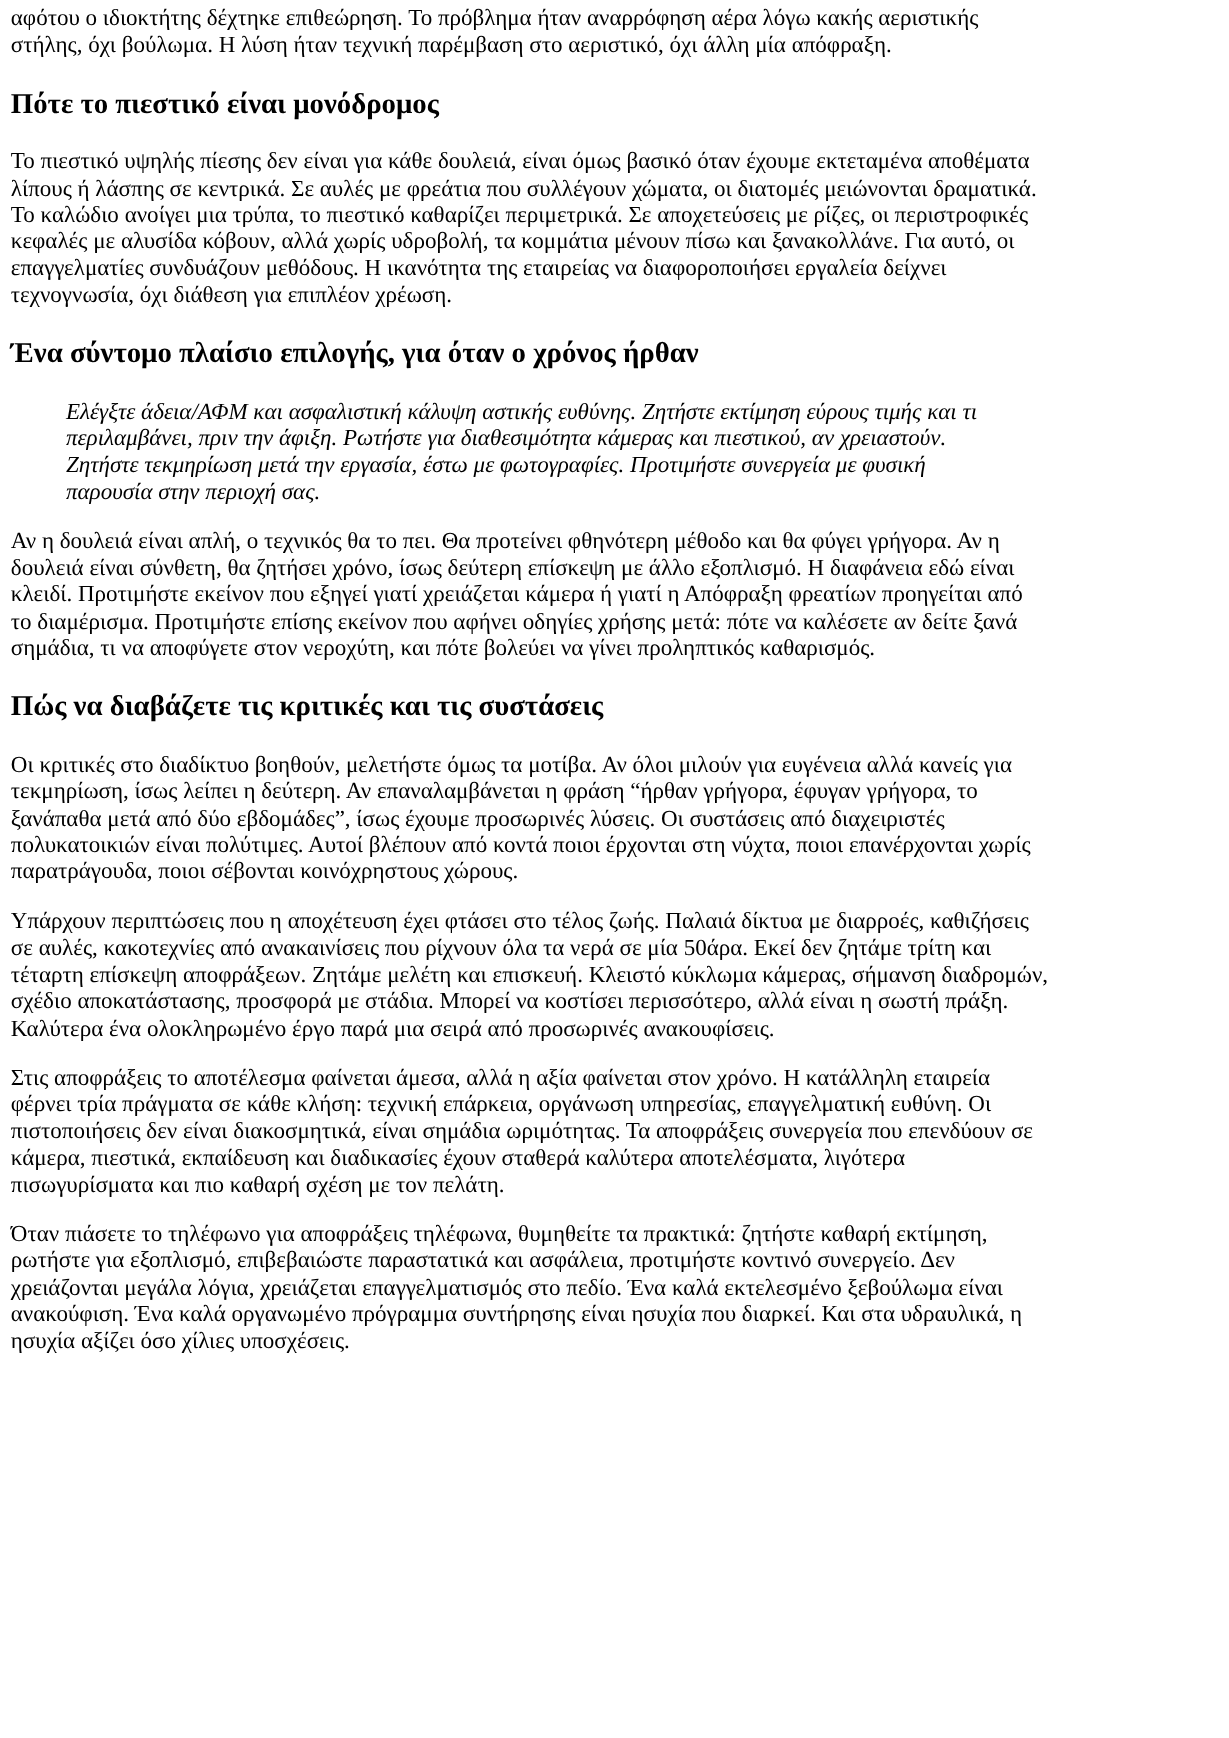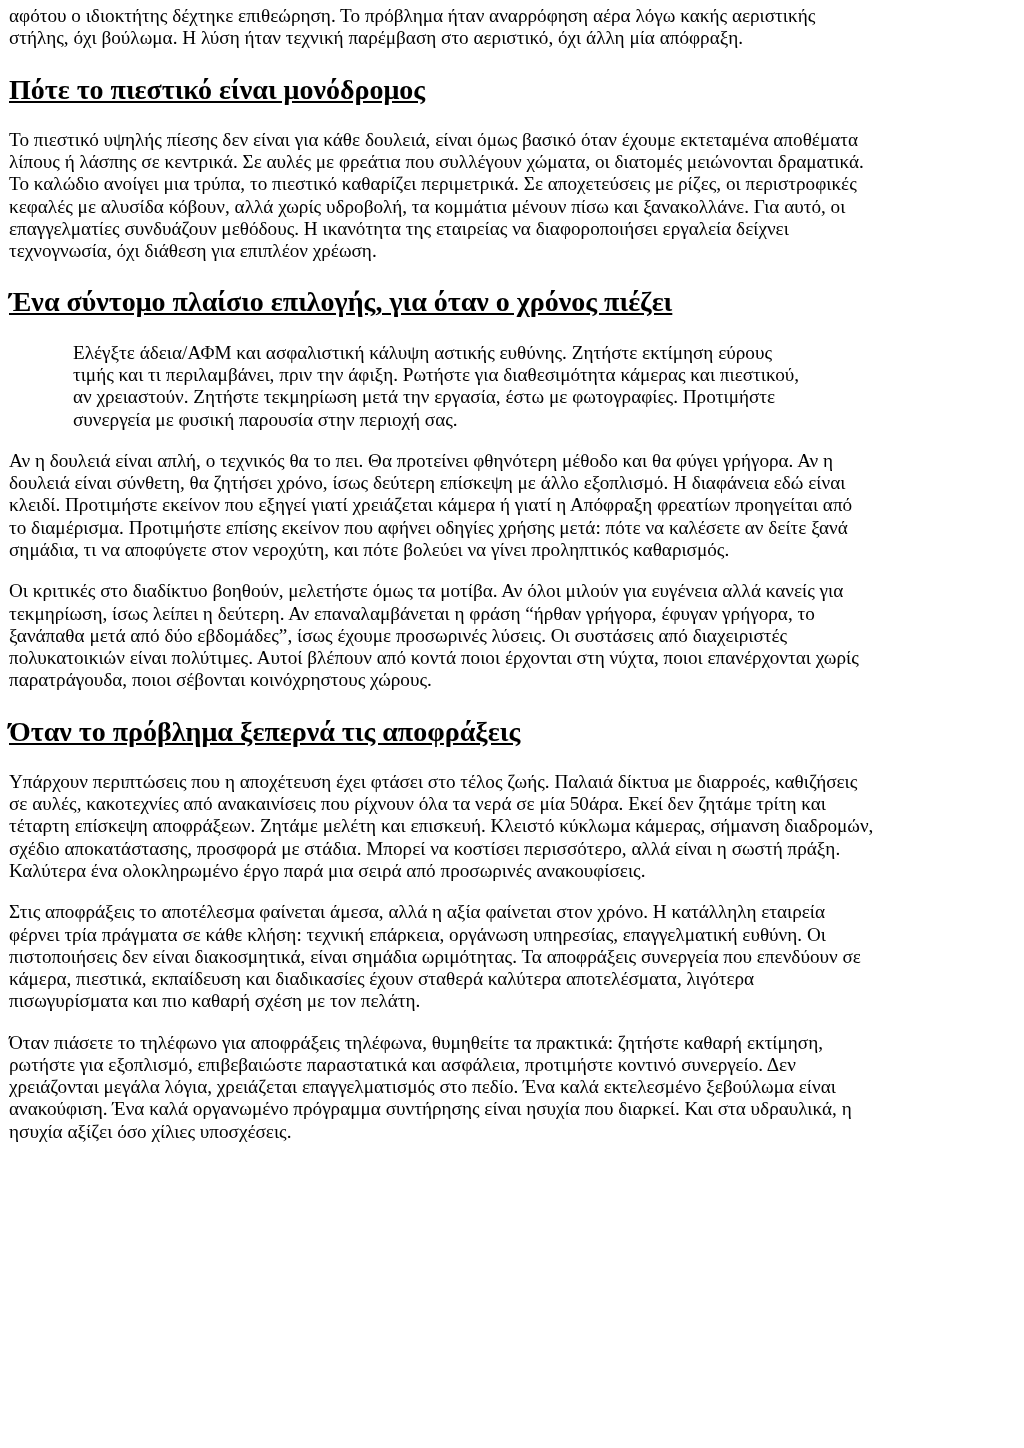--- a/index.html
+++ b/index.html
@@ -20,47 +20,47 @@
     line-height: 1.16;
     text-align: left;
   }
   .page p {
     margin: 19px 0;
   }
   .page p.intro-fragment {
     margin-top: 5px;
   }
   .page h2 {
-    font-size: 28px;
+    font-size: 24px;
     font-weight: bold;
     margin: 24px 0;
     line-height: 1.12;
-    text-decoration: underline;
   }
   .page blockquote {
-    margin: 19px 64px;
+    margin: 19px 46px;
     padding: 0;
+    font-style: italic;
   }
 </style>
 </head>
 <body>
 
 <div class="page">
 
   <p class="intro-fragment">αφότου ο ιδιοκτήτης δέχτηκε επιθεώρηση. Το πρόβλημα ήταν αναρρόφηση αέρα λόγω κακής αεριστικής στήλης, όχι βούλωμα. Η λύση ήταν τεχνική παρέμβαση στο αεριστικό, όχι άλλη μία απόφραξη.</p>
 
   <h2>Πότε το πιεστικό είναι μονόδρομος</h2>
   <p>Το πιεστικό υψηλής πίεσης δεν είναι για κάθε δουλειά, είναι όμως βασικό όταν έχουμε εκτεταμένα αποθέματα λίπους ή λάσπης σε κεντρικά. Σε αυλές με φρεάτια που συλλέγουν χώματα, οι διατομές μειώνονται δραματικά. Το καλώδιο ανοίγει μια τρύπα, το πιεστικό καθαρίζει περιμετρικά. Σε αποχετεύσεις με ρίζες, οι περιστροφικές κεφαλές με αλυσίδα κόβουν, αλλά χωρίς υδροβολή, τα κομμάτια μένουν πίσω και ξανακολλάνε. Για αυτό, οι επαγγελματίες συνδυάζουν μεθόδους. Η ικανότητα της εταιρείας να διαφοροποιήσει εργαλεία δείχνει τεχνογνωσία, όχι διάθεση για επιπλέον χρέωση.</p>
 
-  <h2>Ένα σύντομο πλαίσιο επιλογής, για όταν ο χρόνος πιέζει</h2>
+  <h2>Ένα σύντομο πλαίσιο επιλογής, για όταν ο χρόνος ήρθαν</h2>
   <blockquote>Ελέγξτε άδεια/ΑΦΜ και ασφαλιστική κάλυψη αστικής ευθύνης. Ζητήστε εκτίμηση εύρους τιμής και τι περιλαμβάνει, πριν την άφιξη. Ρωτήστε για διαθεσιμότητα κάμερας και πιεστικού, αν χρειαστούν. Ζητήστε τεκμηρίωση μετά την εργασία, έστω με φωτογραφίες. Προτιμήστε συνεργεία με φυσική παρουσία στην περιοχή σας.</blockquote>
 
   <p>Αν η δουλειά είναι απλή, ο τεχνικός θα το πει. Θα προτείνει φθηνότερη μέθοδο και θα φύγει γρήγορα. Αν η δουλειά είναι σύνθετη, θα ζητήσει χρόνο, ίσως δεύτερη επίσκεψη με άλλο εξοπλισμό. Η διαφάνεια εδώ είναι κλειδί. Προτιμήστε εκείνον που εξηγεί γιατί χρειάζεται κάμερα ή γιατί η Απόφραξη φρεατίων προηγείται από το διαμέρισμα. Προτιμήστε επίσης εκείνον που αφήνει οδηγίες χρήσης μετά: πότε να καλέσετε αν δείτε ξανά σημάδια, τι να αποφύγετε στον νεροχύτη, και πότε βολεύει να γίνει προληπτικός καθαρισμός.</p>
 
+  <h2>Πώς να διαβάζετε τις κριτικές και τις συστάσεις</h2>
   <p>Οι κριτικές στο διαδίκτυο βοηθούν, μελετήστε όμως τα μοτίβα. Αν όλοι μιλούν για ευγένεια αλλά κανείς για τεκμηρίωση, ίσως λείπει η δεύτερη. Αν επαναλαμβάνεται η φράση “ήρθαν γρήγορα, έφυγαν γρήγορα, το ξανάπαθα μετά από δύο εβδομάδες”, ίσως έχουμε προσωρινές λύσεις. Οι συστάσεις από διαχειριστές πολυκατοικιών είναι πολύτιμες. Αυτοί βλέπουν από κοντά ποιοι έρχονται στη νύχτα, ποιοι επανέρχονται χωρίς παρατράγουδα, ποιοι σέβονται κοινόχρηστους χώρους.</p>
 
-  <h2>Όταν το πρόβλημα ξεπερνά τις αποφράξεις</h2>
   <p>Υπάρχουν περιπτώσεις που η αποχέτευση έχει φτάσει στο τέλος ζωής. Παλαιά δίκτυα με διαρροές, καθιζήσεις σε αυλές, κακοτεχνίες από ανακαινίσεις που ρίχνουν όλα τα νερά σε μία 50άρα. Εκεί δεν ζητάμε τρίτη και τέταρτη επίσκεψη αποφράξεων. Ζητάμε μελέτη και επισκευή. Κλειστό κύκλωμα κάμερας, σήμανση διαδρομών, σχέδιο αποκατάστασης, προσφορά με στάδια. Μπορεί να κοστίσει περισσότερο, αλλά είναι η σωστή πράξη. Καλύτερα ένα ολοκληρωμένο έργο παρά μια σειρά από προσωρινές ανακουφίσεις.</p>
 
   <p>Στις αποφράξεις το αποτέλεσμα φαίνεται άμεσα, αλλά η αξία φαίνεται στον χρόνο. Η κατάλληλη εταιρεία φέρνει τρία πράγματα σε κάθε κλήση: τεχνική επάρκεια, οργάνωση υπηρεσίας, επαγγελματική ευθύνη. Οι πιστοποιήσεις δεν είναι διακοσμητικά, είναι σημάδια ωριμότητας. Τα αποφράξεις συνεργεία που επενδύουν σε κάμερα, πιεστικά, εκπαίδευση και διαδικασίες έχουν σταθερά καλύτερα αποτελέσματα, λιγότερα πισωγυρίσματα και πιο καθαρή σχέση με τον πελάτη.</p>
   <p>Όταν πιάσετε το τηλέφωνο για αποφράξεις τηλέφωνα, θυμηθείτε τα πρακτικά: ζητήστε καθαρή εκτίμηση, ρωτήστε για εξοπλισμό, επιβεβαιώστε παραστατικά και ασφάλεια, προτιμήστε κοντινό συνεργείο. Δεν χρειάζονται μεγάλα λόγια, χρειάζεται επαγγελματισμός στο πεδίο. Ένα καλά εκτελεσμένο ξεβούλωμα είναι ανακούφιση. Ένα καλά οργανωμένο πρόγραμμα συντήρησης είναι ησυχία που διαρκεί. Και στα υδραυλικά, η ησυχία αξίζει όσο χίλιες υποσχέσεις.</p>
 
 </div>
 
 </body></html>

